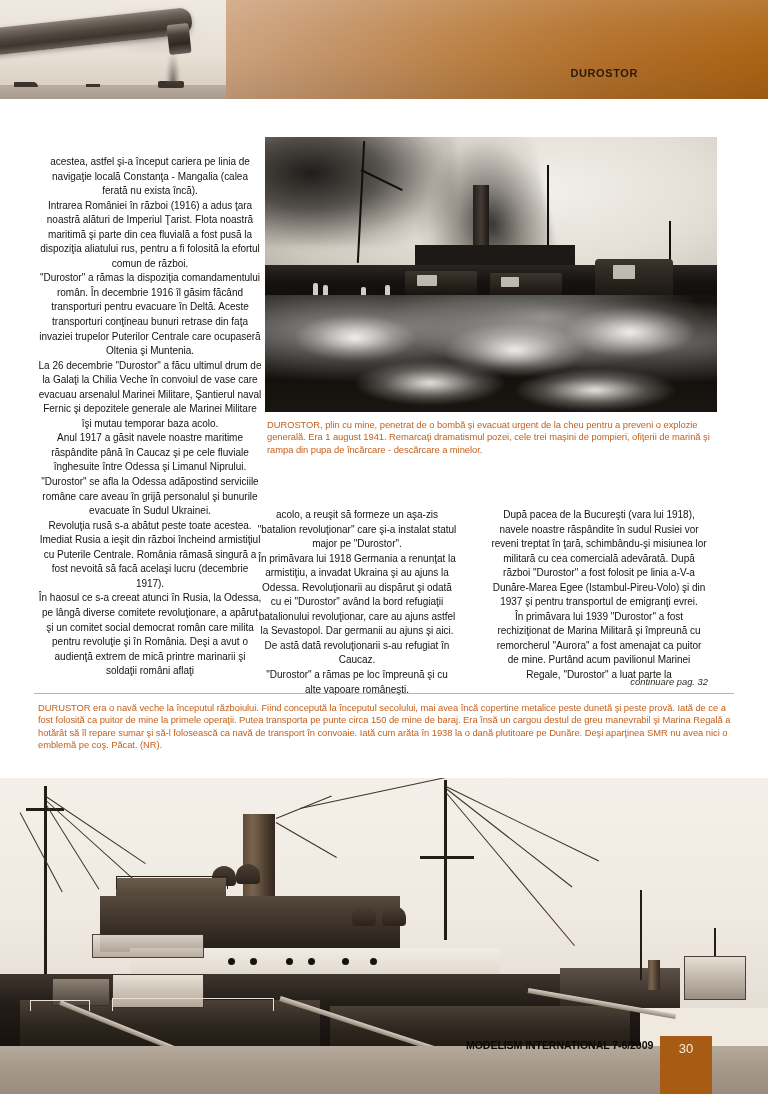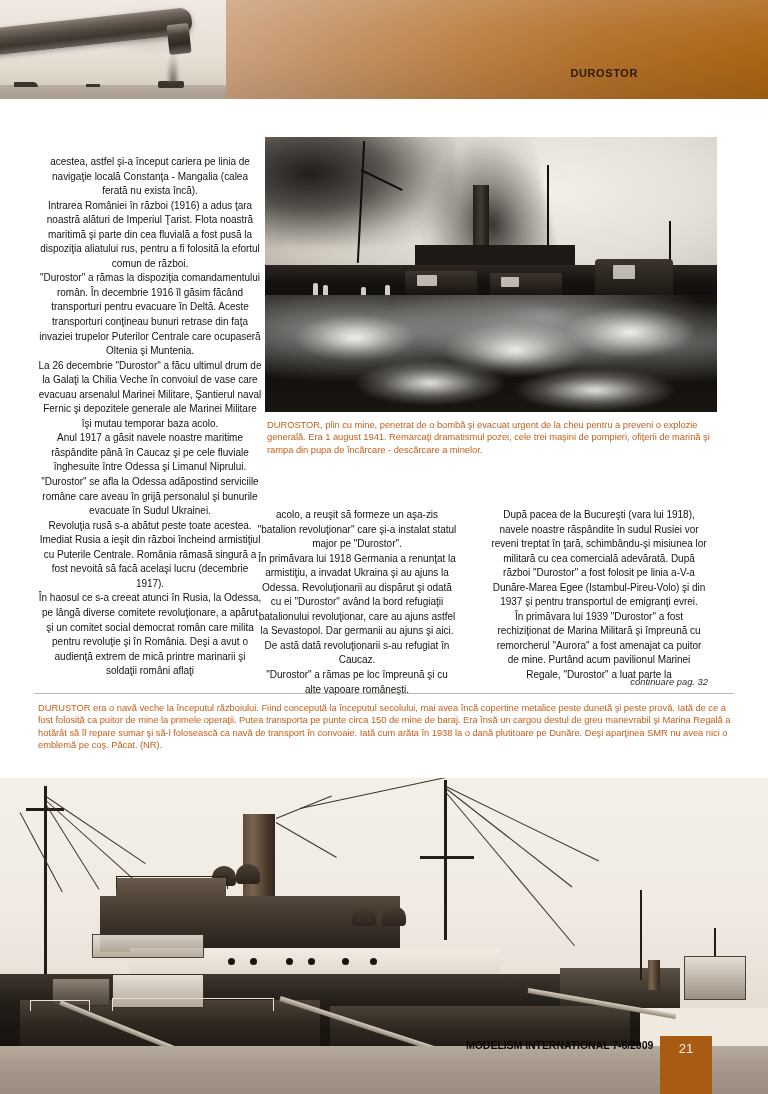--- a/index.html
+++ b/index.html
@@ -501,13 +501,13 @@
   <div class="bp-gangway" style="left:60px; top:222px; width:160px; transform:rotate(22deg);"></div>
   <div class="bp-gangway" style="left:280px; top:218px; width:200px; transform:rotate(18deg);"></div>
   <div class="bp-gangway" style="left:528px; top:210px; width:150px; transform:rotate(10deg);"></div>
 
   <div class="bp-water"></div>
   <div class="bp-smallboat"></div>
 </div>
 
 <div class="footer-text">MODELISM INTERNATIONAL  7-6/2009</div>
 <div class="page-box"></div>
-<div class="page-num">21</div>
+<div class="page-num">30</div>
 
 </body></html>

